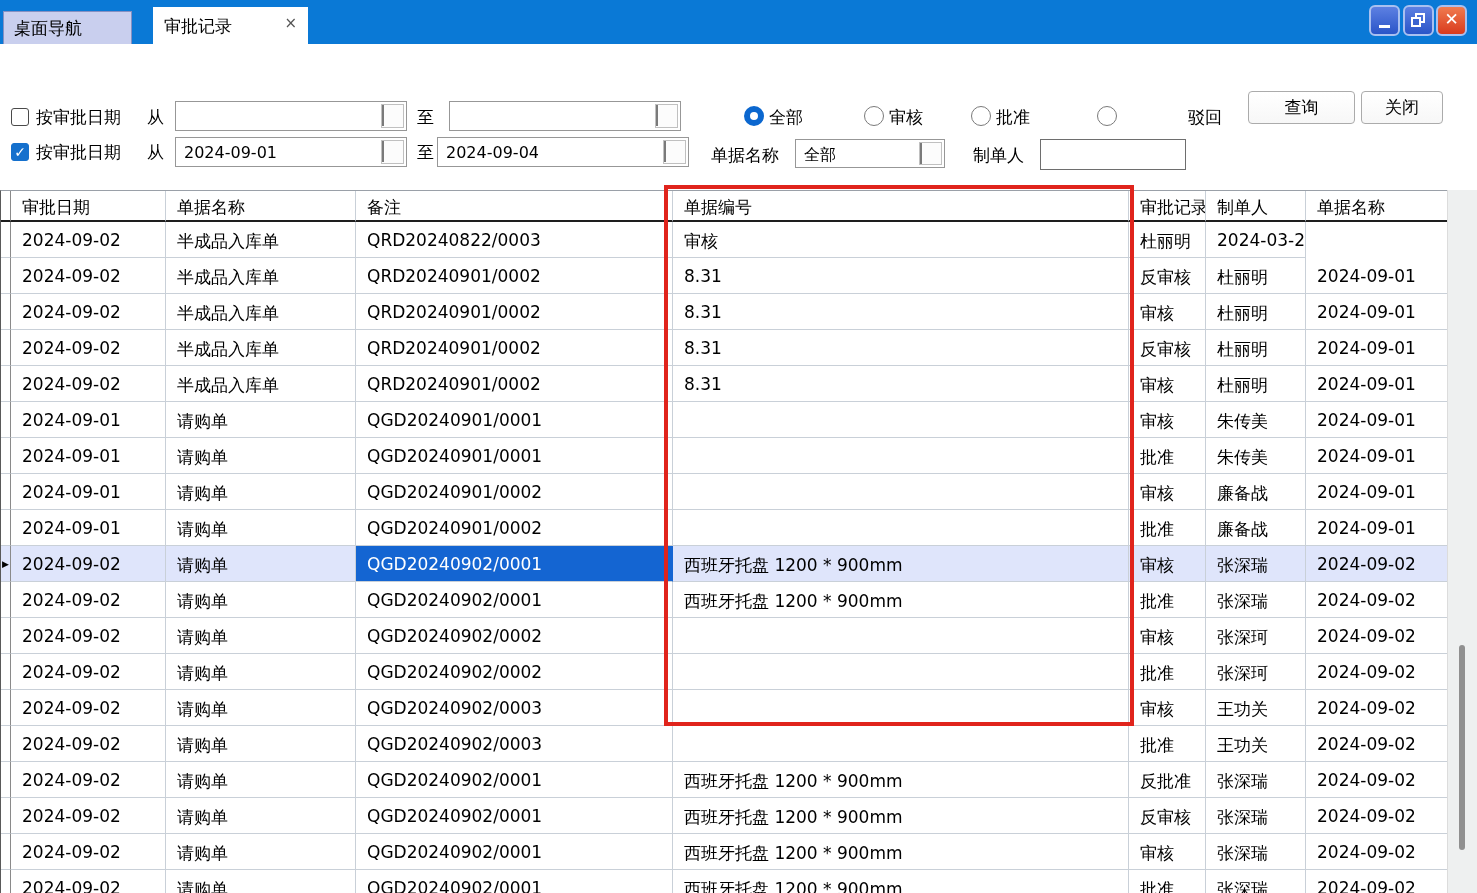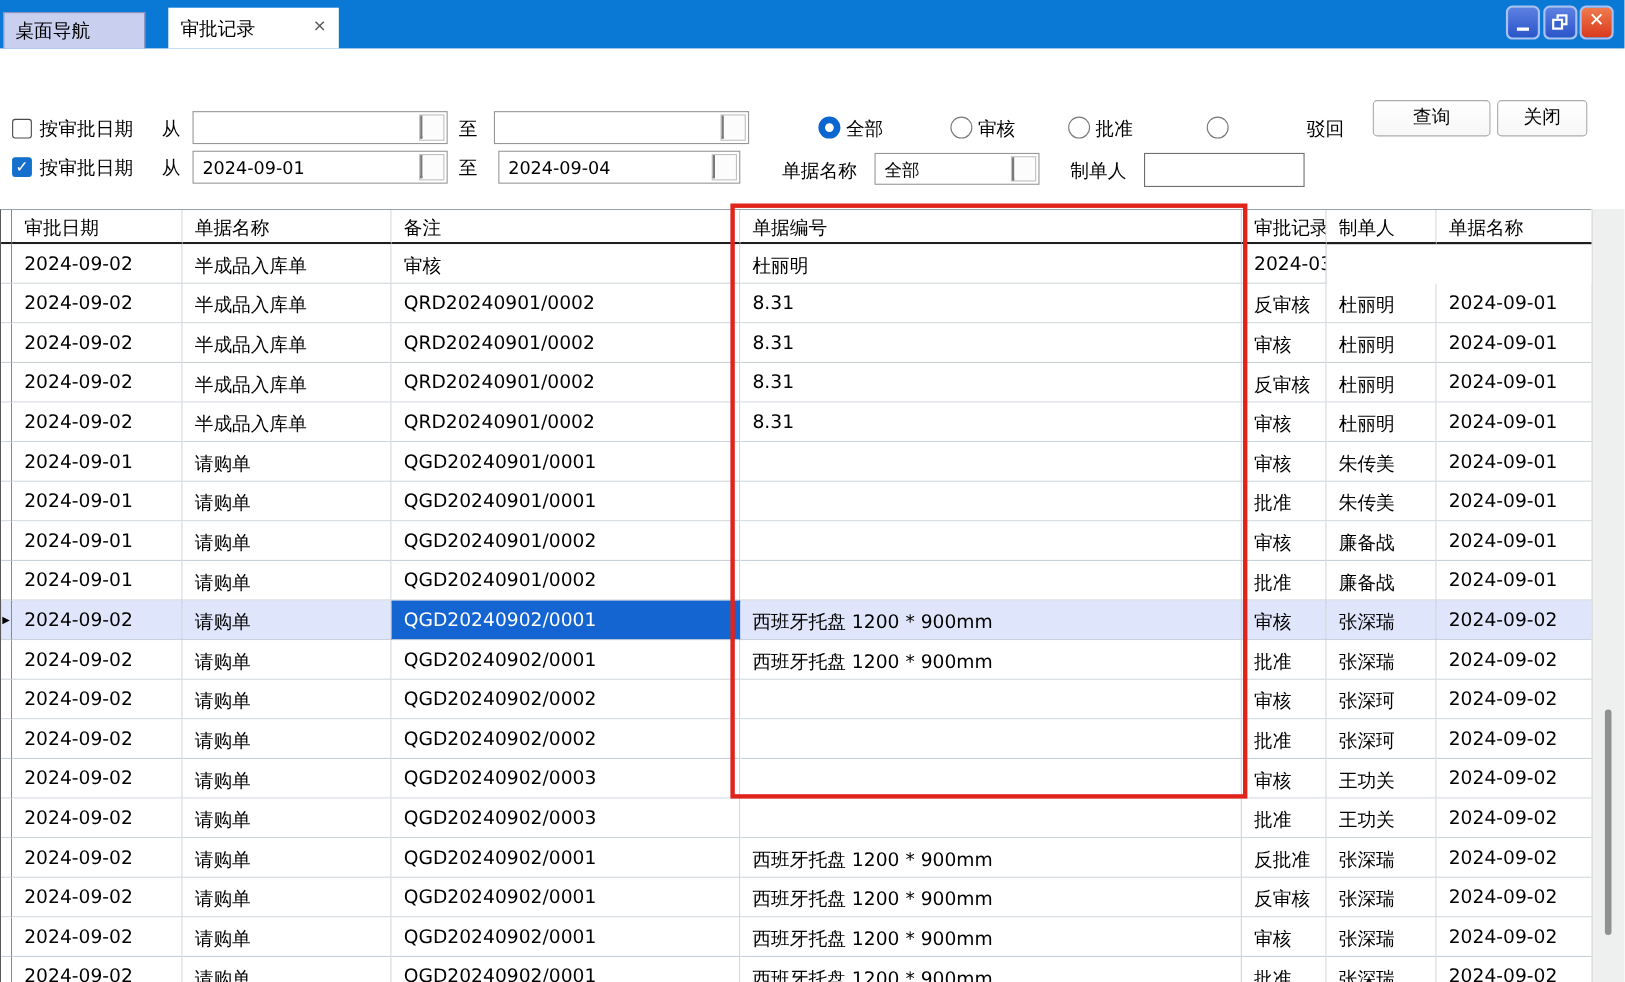--- a/index.html
+++ b/index.html
@@ -115,21 +115,21 @@
 <div class="btn" style="left:1361px;top:91px;width:82px">关闭</div>
 
 <div class="cbx checked" style="left:11px;top:143px" id="cbx1">✓</div>
 <div class="lbl" style="left:36px;top:141px">按审批日期</div>
 <div class="lbl" style="left:147px;top:141px">从</div>
 <div class="combo" style="left:175px;top:137px;width:232px">
   <span>2024-09-01</span>
   <span class="arrowbox"><span class="chev"></span></span>
 </div>
 <div class="lbl" style="left:417px;top:141px">至</div>
-<div class="combo" style="left:453px;top:137px;width:220px">
+<div class="combo" style="left:437px;top:137px;width:252px">
   <span>2024-09-04</span>
   <span class="arrowbox"><span class="chev"></span></span>
 </div>
 
 <div class="lbl" style="left:711px;top:144px">单据名称</div>
 <div class="combo" style="left:795px;top:139px;width:150px;height:29px">
   <span>全部</span>
   <span class="arrowbox"><span class="chev"></span></span>
 </div>
 <div class="lbl" style="left:973px;top:144px">制单人</div>
@@ -143,20 +143,21 @@
       <div class="cell">备注</div>
       <div class="cell">单据编号</div>
       <div class="cell">审批记录</div>
       <div class="cell">制单人</div>
       <div class="cell">单据名称</div>
     </div>
     <div class="trow">
       <div class="cell ind"></div>
       <div class="cell">2024-09-02</div>
       <div class="cell">半成品入库单</div>
+      <div class="cell">QRD20240822/0003</div>
       <div class="cell">审核</div>
       <div class="cell">杜丽明</div>
       <div class="cell">2024-03-22</div>
     </div>
     <div class="trow">
       <div class="cell ind"></div>
       <div class="cell">2024-09-02</div>
       <div class="cell">半成品入库单</div>
       <div class="cell">QRD20240901/0002</div>
       <div class="cell">8.31</div>

